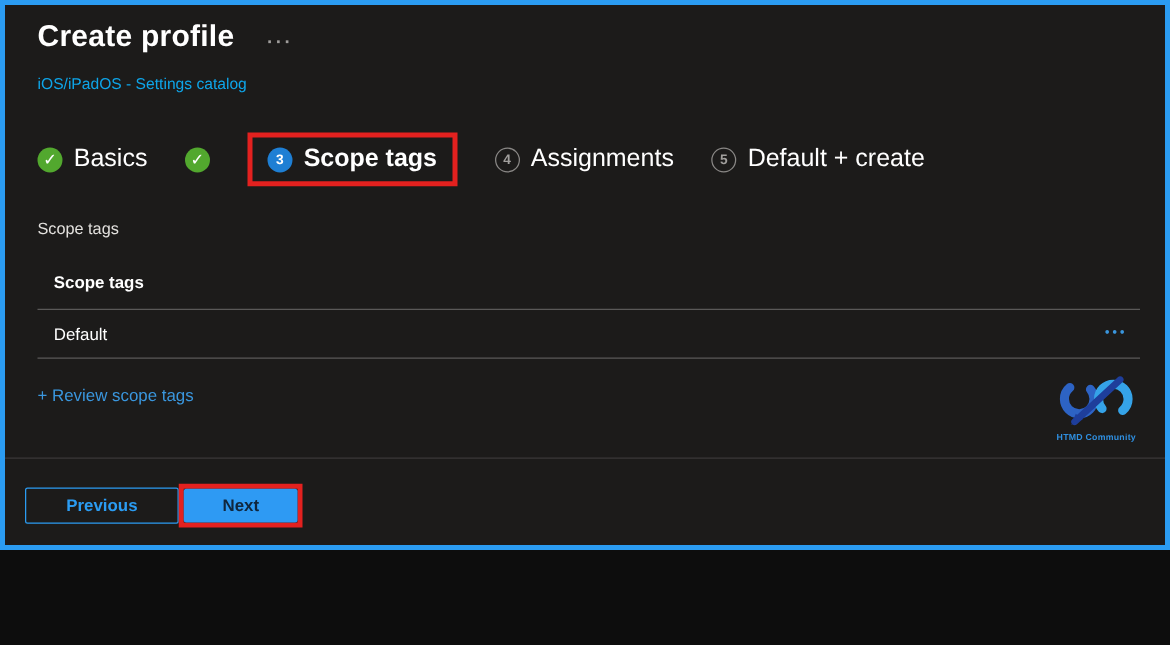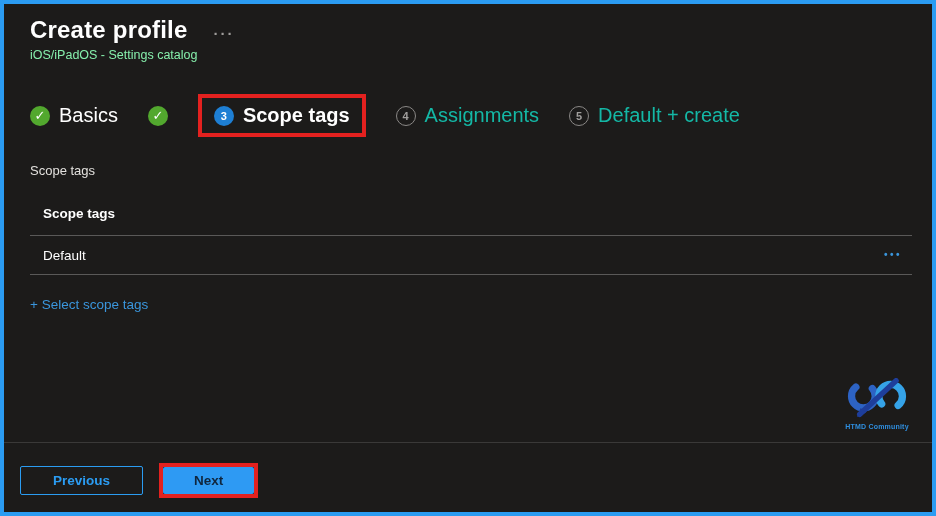--- a/index.html
+++ b/index.html
@@ -1,49 +1,49 @@
 <!DOCTYPE html>
 <html><head>
 <meta charset="utf-8">
 <style>
   * { margin:0; padding:0; box-sizing:border-box; }
   html,body { background:#0d0d0d; }
   body { font-family:"Liberation Sans","DejaVu Sans",sans-serif; }
 
   .frame {
     position:relative;
-    width:936px; height:516px;
+    width:936px; height:440px;
     background:#1c1b1a;
     border:4px solid #2b9cf2;
     display:flex; flex-direction:column;
     overflow:hidden;
     color:#ffffff;
   }
 
   
   .header { padding:12px 26px 0 26px; }
   .title-row { display:flex; align-items:center; gap:26px; }
   .page-title { font-size:24px; font-weight:bold; color:#ffffff; letter-spacing:0.2px; }
   .more-icon { color:#9f9d9b; font-size:15px; font-weight:bold; letter-spacing:2px; cursor:pointer; line-height:1; padding-top:6px; }
-  .page-subtitle { margin-top:4px; font-size:12.5px; color:#86efac; }
+  .page-subtitle { margin-top:16px; font-size:12.5px; color:#0ea5e9; }
 
   
   .steps-row { display:flex; align-items:center; margin:32px 26px 0 26px; gap:30px; }
   .step { display:flex; align-items:center; gap:9px; cursor:pointer; white-space:nowrap; }
   .step-label { font-size:20px; color:#ffffff; }
   .badge {
     width:20px; height:20px; border-radius:50%;
     display:flex; align-items:center; justify-content:center;
     font-size:11px; flex:0 0 auto;
   }
   .badge-check { background:#52a82e; color:#ffffff; font-size:13px; font-weight:bold; }
   .badge-current { background:#1e7fd4; color:#ffffff; font-weight:bold; }
   .badge-upcoming { background:transparent; border:1px solid #8a8886; color:#a19f9d; font-weight:bold; }
   .step-current .step-label { font-weight:bold; }
-  .step-upcoming .step-label { color:#14b8a6; }
+  .step-upcoming .step-label { color:#ffffff; }
   .annotation-box { border:4px solid #e3211f; padding:6px 12px; display:inline-flex; }
 
   
   .content { flex:1; position:relative; }
   .section-label { margin:26px 26px 0 26px; font-size:13px; color:#e3e1de; }
 
   .scope-table { margin:28px 20px 0 26px; }
   .table-header { font-size:13.5px; font-weight:bold; color:#ffffff; padding:0 0 14px 13px; }
   .divider { border:none; border-top:1px solid #5a5958; height:0; }
   .table-row {
@@ -68,21 +68,21 @@
   
   .footer { border-top:1px solid #3a3938; padding:20px 0 14px 16px; display:flex; align-items:center; }
   .btn {
     font-family:inherit; font-size:13.5px; font-weight:bold;
     border-radius:2px; cursor:pointer; line-height:1;
   }
   .btn-previous {
     background:transparent; color:#2b9cf2; border:1px solid #2b9cf2;
     padding:7px 32px; min-width:108px;
   }
-  .next-annotation { border:4px solid #e3211f; margin-left:16px; display:inline-flex; }
+  .next-annotation { border:4px solid #e3211f; margin-left:0; display:inline-flex; }
   .btn-next {
     background:#2e9af3; color:#10263d; border:none;
     padding:7px 31px;
   }
 </style>
 </head>
 <body>
 
 <div class="frame">
 
@@ -131,21 +131,21 @@
     <div class="scope-table">
       <div class="table-header">Scope tags</div>
       <hr class="divider">
       <div class="table-row">
         <span class="cell-value">Default</span>
         <span class="row-menu-icon">•••</span>
       </div>
       <hr class="divider">
     </div>
 
-    <a class="select-link">+ Select scope tags</a>
+    <a class="select-link">+ Review scope tags</a>
 
     
     <div class="logo">
       <svg width="66" height="40" viewBox="0 0 72 44" aria-hidden="true">
         <circle cx="21" cy="20" r="13" fill="none" stroke="#2d63c4" stroke-width="8" stroke-dasharray="62 20" stroke-dashoffset="10" stroke-linecap="round"></circle>
         <circle cx="51" cy="20" r="13" fill="none" stroke="#35a3e8" stroke-width="8" stroke-dasharray="62 20" stroke-dashoffset="10" stroke-linecap="round" transform="rotate(180 51 20)"></circle>
         <path d="M57 3 L17 40" stroke="#1e3e9b" stroke-width="6" stroke-linecap="round" fill="none"></path>
         <path d="M14 43 L24 38 L18 33 Z" fill="#1e3e9b"></path>
       </svg>
       <div class="logo-text">HTMD Community</div>

